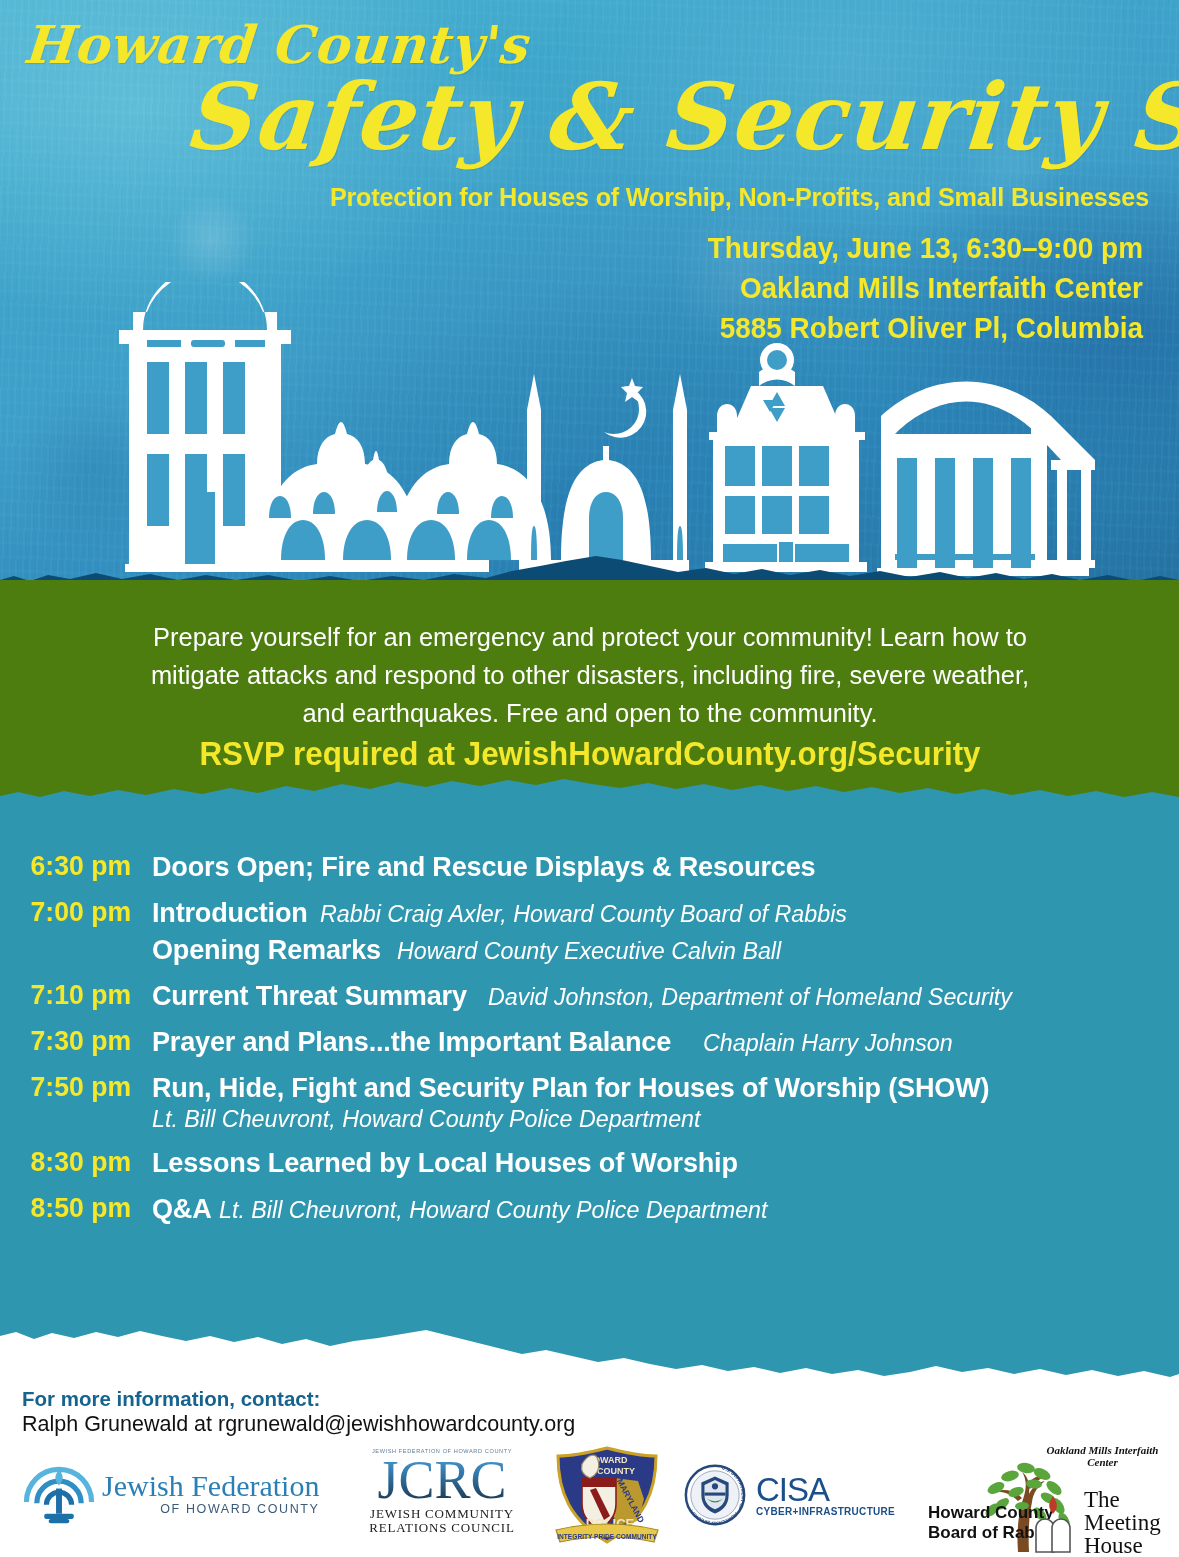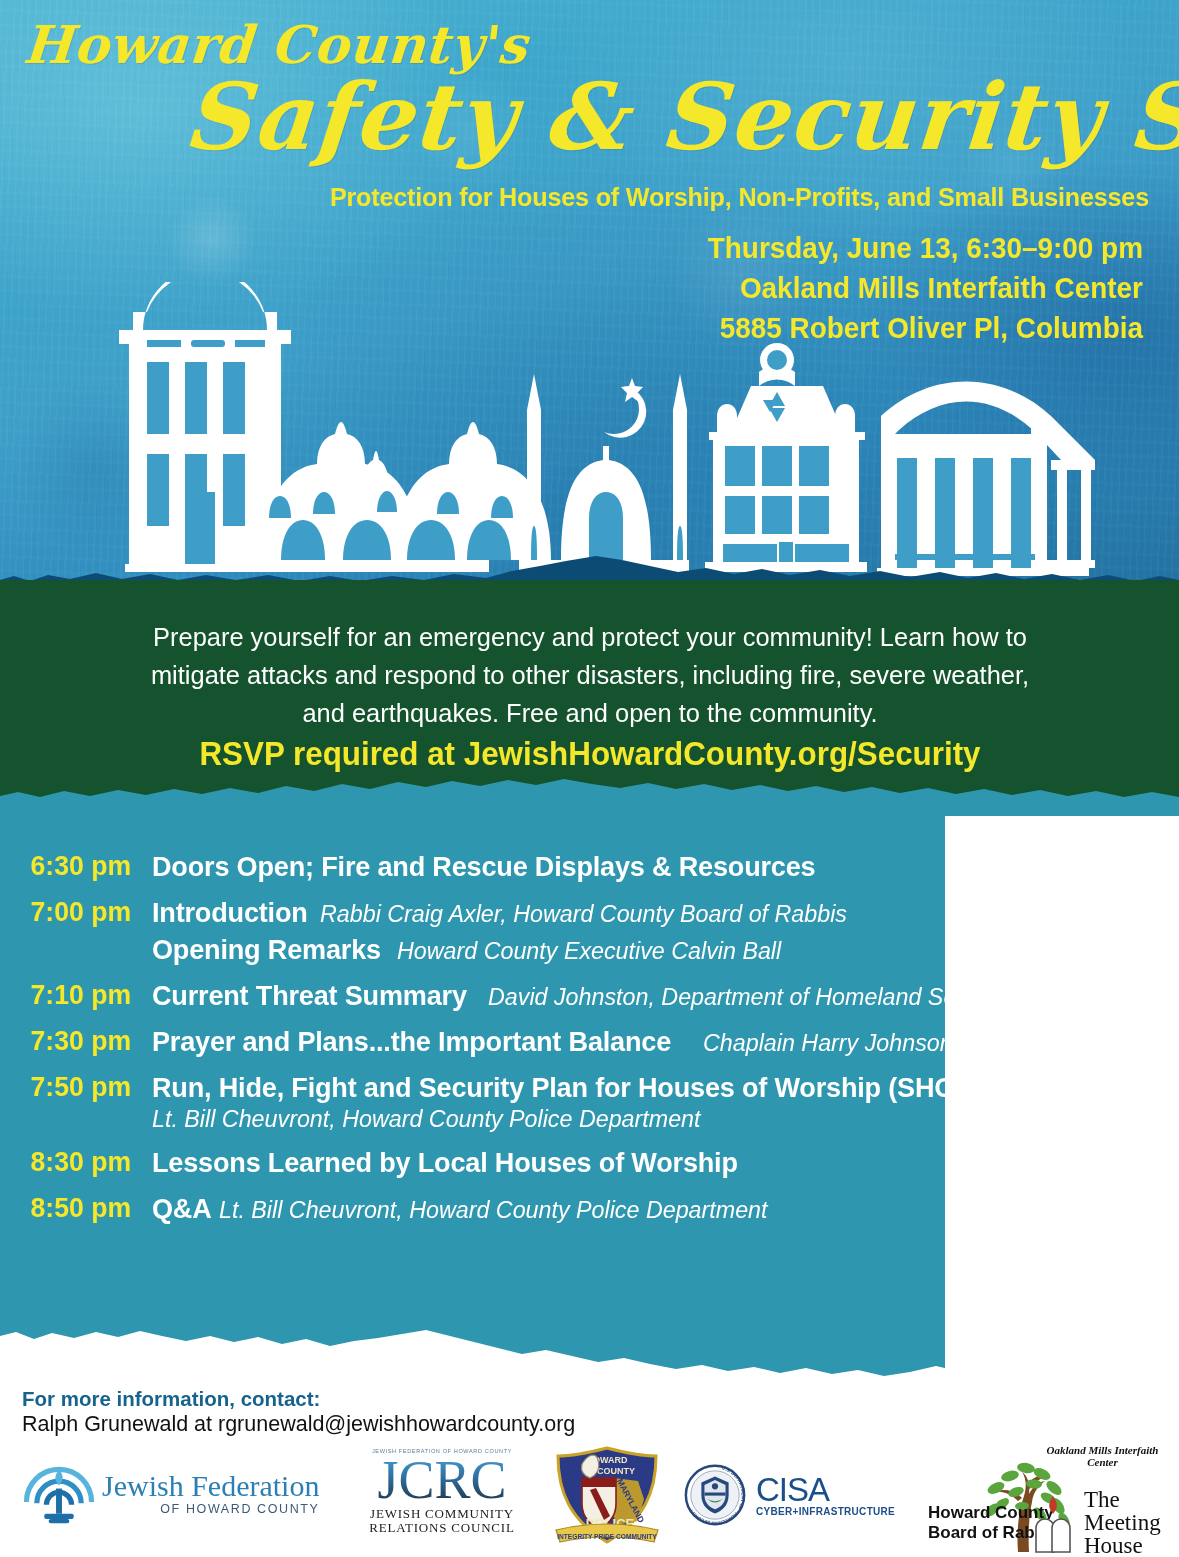--- a/index.html
+++ b/index.html
@@ -42,29 +42,29 @@
   .t-det{position:absolute;right:36px;top:228px;text-align:right;color:#f5e72a;
     font-weight:700;font-size:30px;line-height:40px;transform:scaleX(.93);
     transform-origin:right center;white-space:nowrap;}
 
   
   .sky{position:absolute;left:95px;bottom:18px;width:1000px;height:300px;}
 
   .hero-edge{position:absolute;left:0;bottom:0;width:1179px;height:46px;}
 
   
-  .navy{position:absolute;left:0;top:580px;width:1179px;height:235px;background:#14532d;}
+  .navy{position:absolute;left:0;top:580px;width:1179px;height:235px;background:#4d7c0f;}
   .navy-edge{position:absolute;left:0;bottom:-1px;width:1179px;height:40px;}
   .desc{position:absolute;left:120px;top:38px;width:940px;text-align:center;color:#fff;
     font-size:26.5px;line-height:38px;font-weight:400;transform:scaleX(.96);}
   .rsvp{position:absolute;left:60px;top:155px;width:1060px;text-align:center;color:#f5e72a;
     font-weight:700;font-size:33px;transform:scaleX(.95);}
 
   
-  .teal{position:absolute;left:0;top:808px;width:945px;height:590px;background:#2e96ae;}
+  .teal{position:absolute;left:0;top:808px;width:1179px;height:590px;background:#2e96ae;}
 
   .sched{position:absolute;left:0;top:42px;width:1179px;}
   .row{position:relative;display:flex;align-items:flex-start;margin-bottom:13px;}
   .row .time{width:152px;flex:0 0 152px;text-align:right;padding-right:22px;
     color:#f5e72a;font-weight:700;font-size:28px;box-sizing:border-box;
     transform:scaleX(.95);transform-origin:right center;}
   .row .body{flex:1 1 auto;color:#fff;padding-right:4px;}
   .ttl{font-weight:700;font-size:28.5px;letter-spacing:-.2px;transform:scaleX(.95);
        transform-origin:left center;display:inline-block;}
   .spk{font-style:italic;font-size:24.5px;font-weight:400;transform:scaleX(.95);

